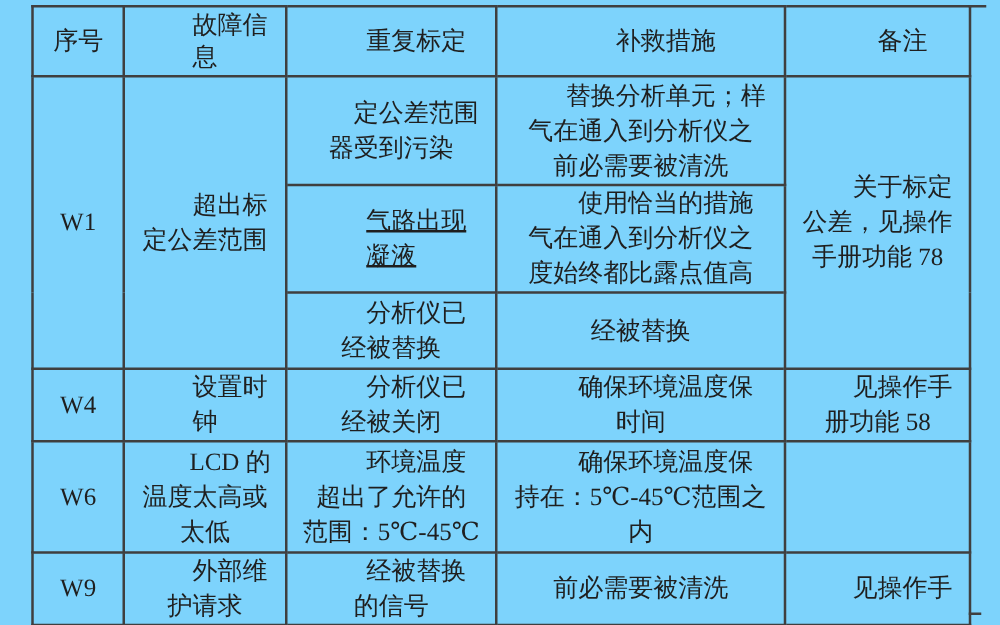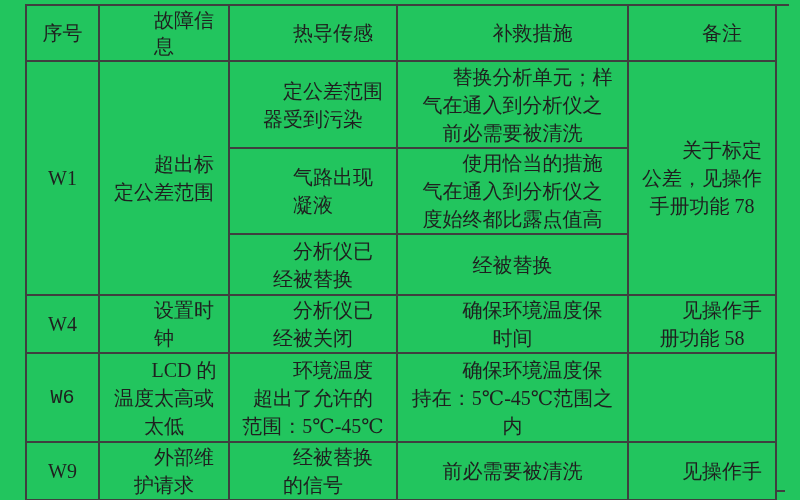--- a/index.html
+++ b/index.html
@@ -1,20 +1,20 @@
 <!DOCTYPE html>
 <html><head>
 <meta charset="utf-8">
 <style>
   html, body { margin: 0; padding: 0; }
   .page {
     position: relative;
     width: 800px;
     height: 500px;
-    background: #22c55e;
+    background: #7dd3fc;
     overflow: hidden;
   }
   table.fault {
     position: absolute;
     left: 25px;
     top: 4px;
     width: 750px;
     border-collapse: collapse;
     table-layout: fixed;
     font-family: "Liberation Serif", "DejaVu Serif", serif;
@@ -34,22 +34,22 @@
   td.hdr { line-height: 26px; }
   
   td.id { text-align: left; padding-left: 9px; }
   
   .ind { text-indent: 2em; }
   
   td.vt { vertical-align: top; }
   td.pt142 { padding-top: 142px; }
   td.pt143 { padding-top: 143px; }
   td.pt124 { padding-top: 124px; }
-  td.pt29  { padding-top: 29px; }
-  td.pt44  { padding-top: 44px; font-family: Liberation Mono, monospace; }
+  td.pt29  { padding-top: 29px; text-decoration: underline; }
+  td.pt44  { padding-top: 44px; }
   td.pt2   { padding-top: 2px; }
   
   .tick {
     position: absolute;
     height: 2px;
     background: #3f3f3f;
   }
 </style>
 </head>
 <body>
@@ -63,21 +63,21 @@
       <col style="width:168px">
       <col style="width:231px">
       <col style="width:148px">
     </colgroup>
 
     <tbody>
         <tr style="height:56px">
       <td class="hdr id">序号</td>
       <td class="hdr ind">故障信
 息</td>
-      <td class="hdr ind">热导传感</td>
+      <td class="hdr ind">重复标定</td>
       <td class="hdr ind">补救措施</td>
       <td class="hdr ind">备注</td>
     </tr>
 
     <tr style="height:87px">
       <td rowspan="3" class="id vt pt142">W1</td>
       <td rowspan="3" class="ind vt pt143">超出标
 定公差范围</td>
       <td class="ind">定公差范围
 器受到污染</td>

